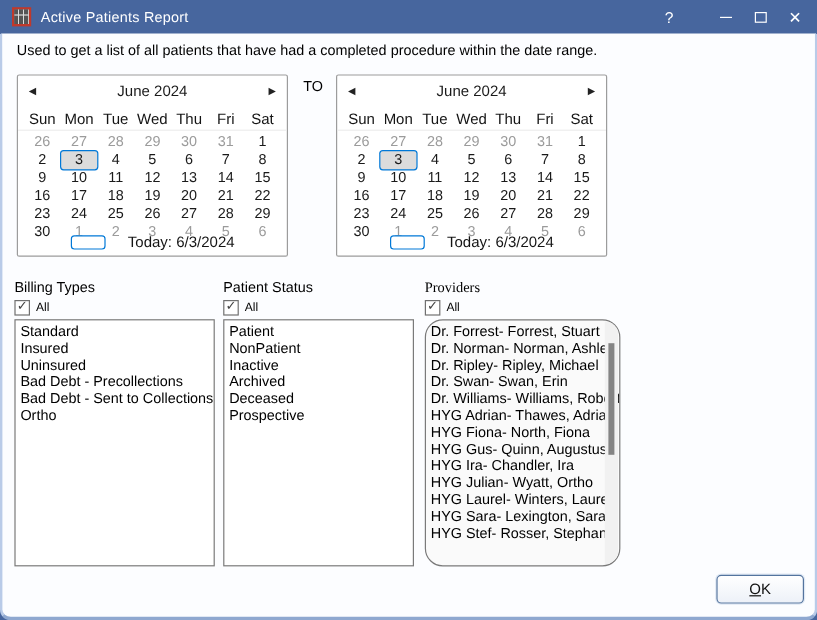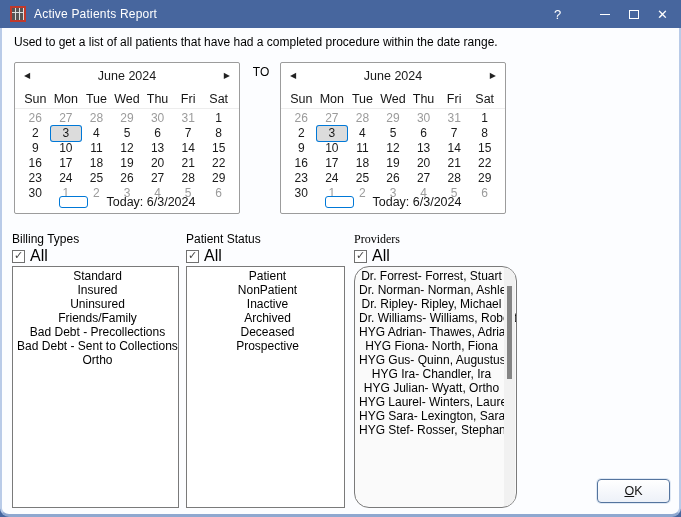--- a/index.html
+++ b/index.html
@@ -110,26 +110,26 @@
 
   .all-row { position: absolute; top: 220px; height: 16px; display: flex; align-items: center; gap: 5px; }
   .row-0 { left: 10px; } .row-1 { left: 184px; } .row-2 { left: 352px; }
   .checkbox {
     width: 13px; height: 13px; background: #fff; border: 1px solid #707070;
     display: flex; align-items: center; justify-content: center;
     font-size: 11px; color: #444; line-height: 1; cursor: default;
   }
   .checkbox .checkmark { visibility: hidden; transform: translateY(-1px); }
   .checkbox.checked .checkmark { visibility: visible; }
-  .all-label { font-size: 16px; color: #000; }
+  .all-label { font-size: 10px; color: #000; }
 
   .listbox {
-    position: absolute; top: 238px; height: 242px;
+    position: absolute; top: 238px; height: 206px;
     background: #fff; border: 1px solid #7a7a7a;
-    overflow: hidden; padding-top: 2px; text-align: center;
+    overflow: hidden; padding-top: 2px;
   }
   .list-0 { left: 10px;  width: 167px; }
   .list-1 { left: 184px; width: 159px; }
   .list-2 { left: 352px; width: 163px; background: #fafafa; border-radius: 15px; }
   .list-item {
     font-size: 12px; line-height: 14px; padding-left: 4px;
     white-space: nowrap; overflow: hidden; color: #000; cursor: default;
   }
   .list-2 .list-item { padding-right: 12px; }
   .v-scrollbar {
@@ -335,40 +335,40 @@
       <span class="checkbox checked">
           <span class="checkmark">✓</span>
         </span>
       <span class="all-label">All</span>
     </div>
 
     <div class="listbox list-0">
         <div class="list-item">Standard</div>
         <div class="list-item">Insured</div>
         <div class="list-item">Uninsured</div>
-        <div class="list-item">Friends/Family</div>
         <div class="list-item">Bad Debt - Precollections</div>
         <div class="list-item">Bad Debt - Sent to Collections</div>
         <div class="list-item">Ortho</div>
       </div>
     <div class="listbox list-1">
         <div class="list-item">Patient</div>
         <div class="list-item">NonPatient</div>
         <div class="list-item">Inactive</div>
         <div class="list-item">Archived</div>
         <div class="list-item">Deceased</div>
         <div class="list-item">Prospective</div>
       </div>
     <div class="listbox list-2">
       <div class="v-scrollbar">
         <div class="thumb"></div>
       </div>
     <div class="list-item">Dr. Forrest- Forrest, Stuart</div>
         <div class="list-item">Dr. Norman- Norman, Ashley</div>
         <div class="list-item">Dr. Ripley- Ripley, Michael</div>
+        <div class="list-item">Dr. Swan- Swan, Erin</div>
         <div class="list-item">Dr. Williams- Williams, Robert</div>
         <div class="list-item">HYG Adrian- Thawes, Adrian</div>
         <div class="list-item">HYG Fiona- North, Fiona</div>
         <div class="list-item">HYG Gus- Quinn, Augustus</div>
         <div class="list-item">HYG Ira- Chandler, Ira</div>
         <div class="list-item">HYG Julian- Wyatt, Ortho</div>
         <div class="list-item">HYG Laurel- Winters, Laurel</div>
         <div class="list-item">HYG Sara- Lexington, Sara</div>
         <div class="list-item">HYG Stef- Rosser, Stephanie</div>
       </div>

